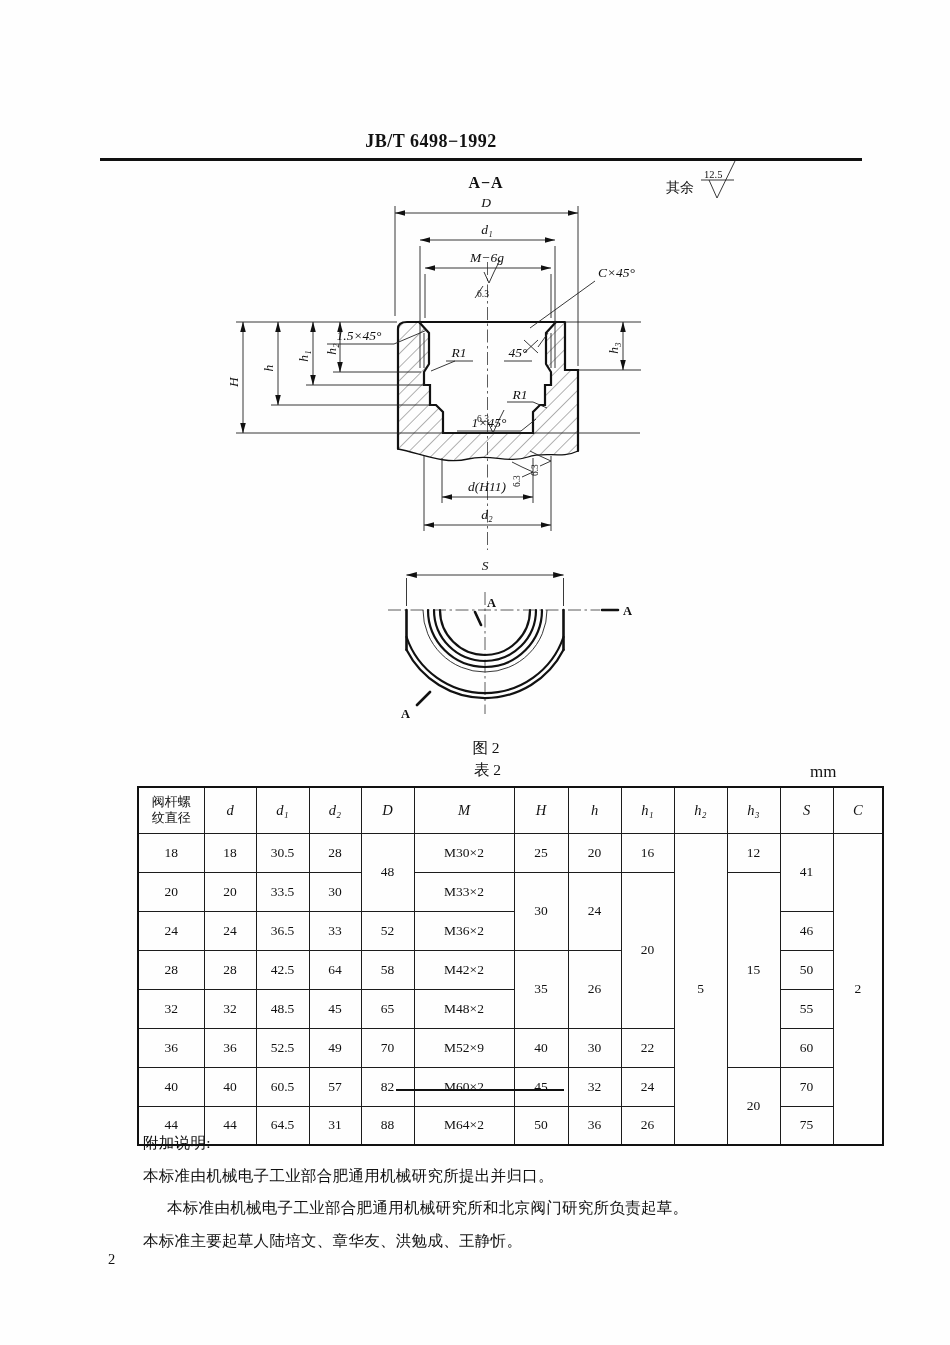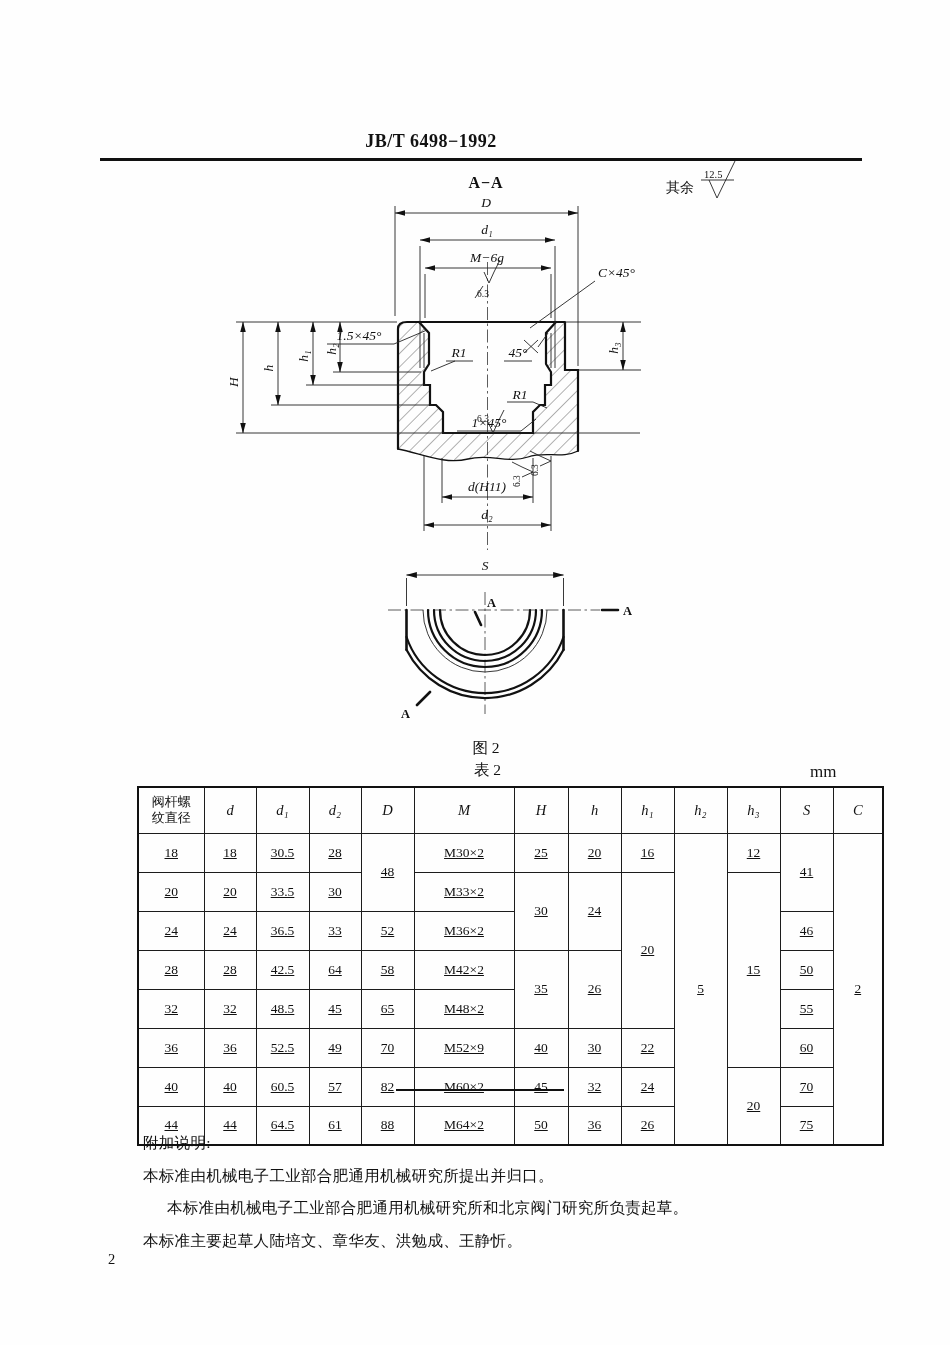--- a/index.html
+++ b/index.html
@@ -22,21 +22,21 @@
   .secA{font-size:16px;font-weight:bold;text-anchor:middle;letter-spacing:1px;}
   .aa{font-size:12.5px;font-weight:bold;}
   #tbl-caption{top:760px;left:115px;width:745px;text-align:center;font-size:15.5px;}
   #tbl-unit{top:762px;left:810px;font-size:17px;}
   #spec-table-wrap{top:786px;left:117px;margin-left:20px;}
   table{border-collapse:collapse;table-layout:fixed;}
   table,td,th{border:1.2px solid #1c1c1c;}
   table{border:2.2px solid #111;}
   th,td{text-align:center;vertical-align:middle;padding:0;font-weight:normal;font-size:13.5px;}
   thead tr{height:46px;}
-  tbody tr{height:39px;text-decoration:underline;}
+  tbody tr{height:39px;}
   th.cn{font-size:13px;line-height:1.25;}
   th.cn div{width:46px;margin:0 auto;}
   .it{font-style:italic;font-size:14.5px;}
   #footer-sep{top:1089px;left:396px;width:168px;height:2.2px;background:#111;}
   .note{left:143px;font-size:15.5px;letter-spacing:.3px;}
   #note-head{top:1133px;}
   #note-1{top:1166px;text-align:right;}
   #note-2{top:1198px;margin-left:24px;}
   #note-3{top:1231px;}
   #page-num{top:1251px;left:108px;font-size:14.5px;}
@@ -272,21 +272,21 @@
           <td>45</td>
           <td>32</td>
           <td>24</td>
           <td rowspan="2">20</td>
           <td>70</td>
         </tr>
         <tr>
           <td>44</td>
           <td>44</td>
           <td>64.5</td>
-          <td>61</td>
+          <td>31</td>
           <td>88</td>
           <td>M64×2</td>
           <td>50</td>
           <td>36</td>
           <td>26</td>
           <td>75</td>
         </tr>
       </tbody>
   </table>
 </div>

